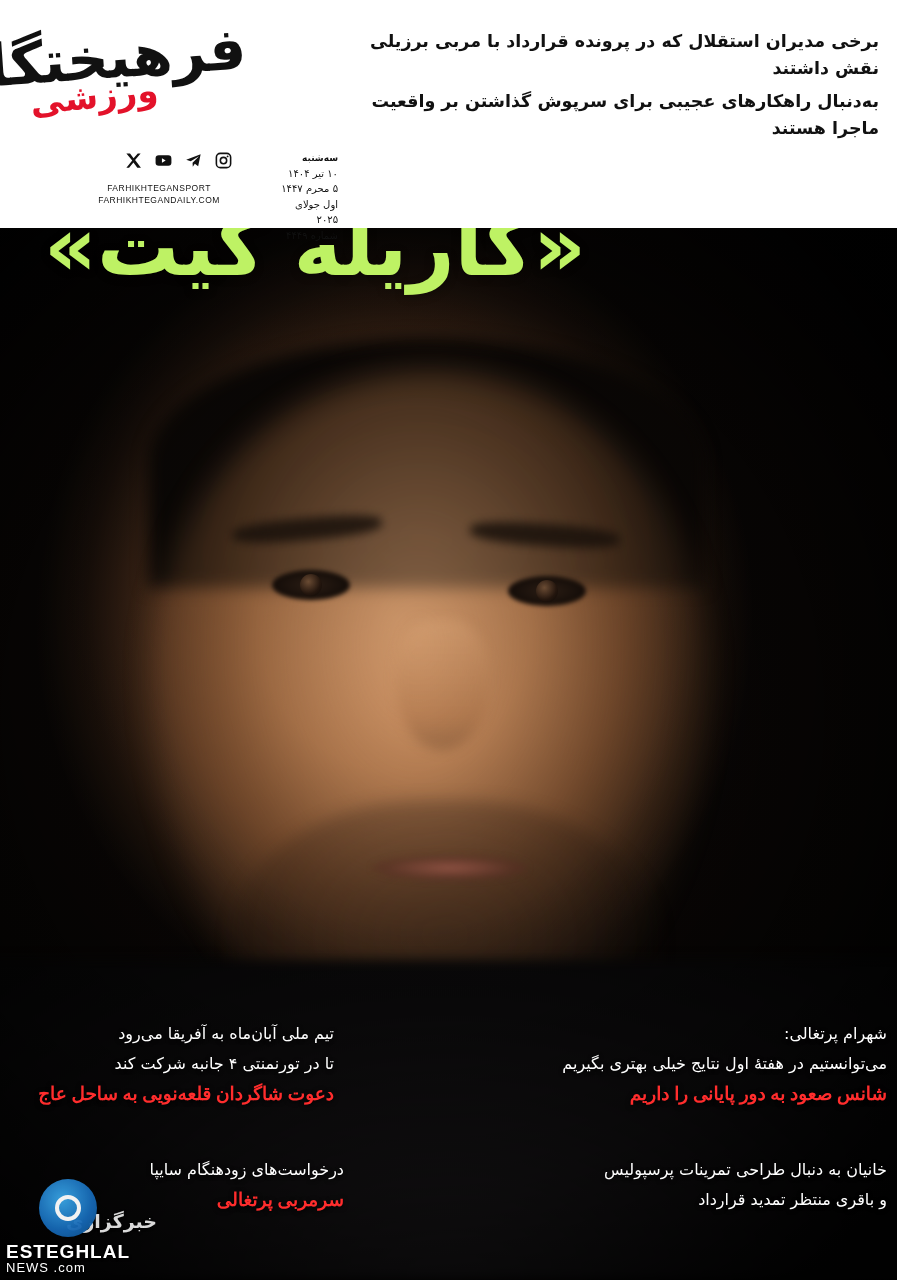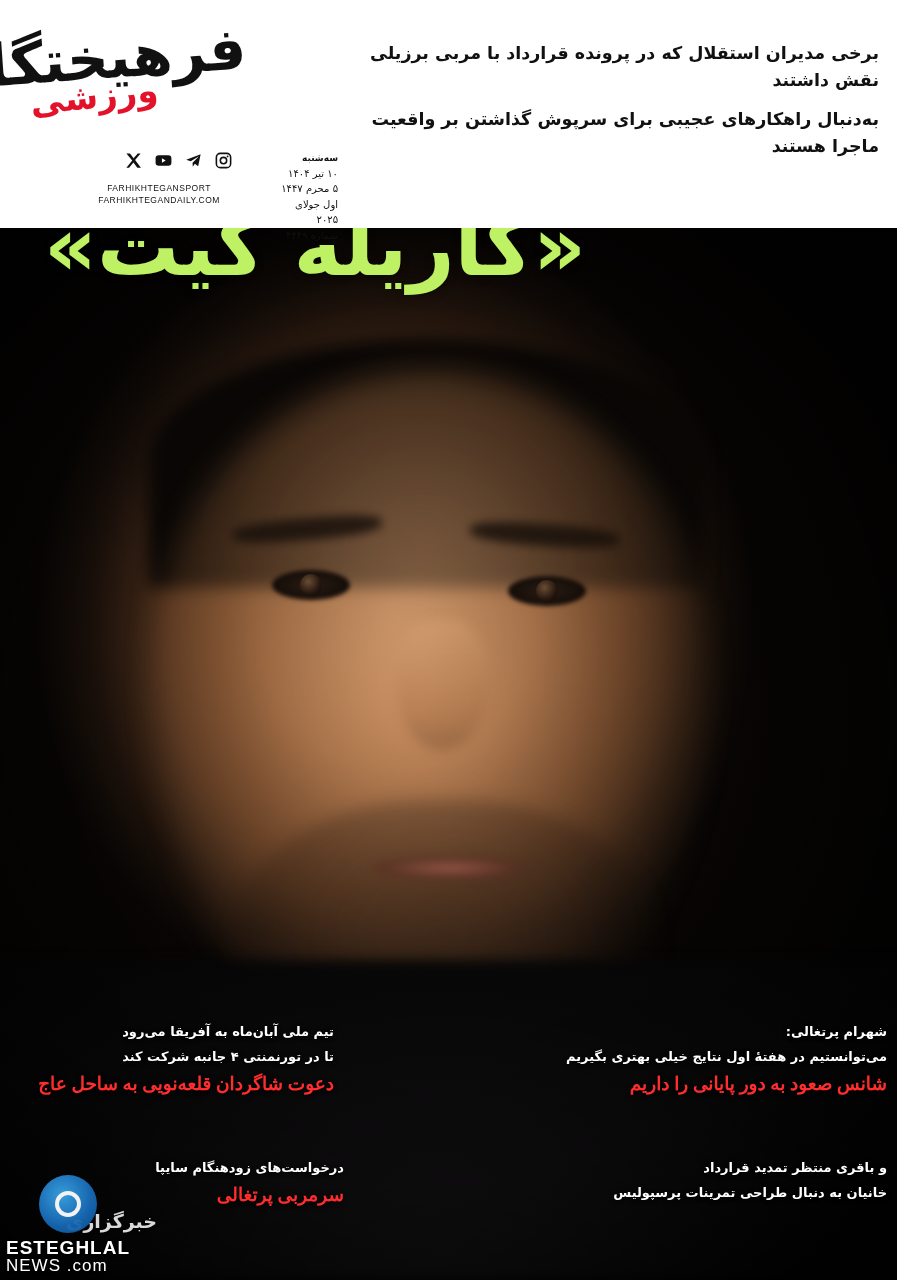--- a/index.html
+++ b/index.html
@@ -117,21 +117,21 @@
 
   
   .kicker {
     flex: 1;
     padding: 28px 18px 0 20px;
     box-sizing: border-box;
     direction: rtl;
     text-align: right;
   }
   .kicker p {
-    margin: 12px 0 6px 0;
+    margin: 0 0 6px 0;
     font-family: "DejaVu Sans", sans-serif;
     font-size: 17.5px;
     font-weight: bold;
     color: #111;
     line-height: 1.55;
     letter-spacing: -0.3px;
   }
 
   
   .headline-zone {
@@ -267,22 +267,22 @@
     height: 270px;
     z-index: 5;
     direction: rtl;
   }
   .teaser {
     position: absolute;
     box-sizing: border-box;
   }
   .teaser .lede {
     font-family: "DejaVu Sans", sans-serif;
-    font-size: 13px;
-    font-weight: bold;
+    font-size: 16px;
+    font-weight: normal;
     color: #ffffff;
     line-height: 1.55;
     margin: 0 0 5px 0;
     text-shadow: 0 1px 4px rgba(0,0,0,0.9);
   }
   .teaser .lede.name { color: #ffffff; }
   .teaser .title {
     font-family: Liberation Serif, serif;
     font-size: 18.5px;
     font-weight: bold;
@@ -329,21 +329,21 @@
     border: 4px solid #ffffff;
     box-sizing: border-box;
   }
   .wm-text {
     font-family: "Liberation Sans", sans-serif;
     line-height: 1;
     color: #ffffff;
     text-shadow: 0 1px 3px rgba(0,0,0,0.8);
   }
   .wm-text .l1 { font-size: 19px; font-weight: bold; letter-spacing: 1px; }
-  .wm-text .l2 { font-size: 17px; letter-spacing: 1px; }
+  .wm-text .l2 { font-size: 13px; letter-spacing: 1px; }
   .wm-fa {
     position: absolute;
     left: 66px; bottom: 48px;
     font-family: "DejaVu Sans", sans-serif;
     font-size: 19px;
     font-weight: bold;
     color: rgba(255,255,255,0.85);
     direction: rtl;
     white-space: nowrap;
     text-shadow: 0 1px 3px rgba(0,0,0,0.8);
@@ -441,22 +441,22 @@
       <p class="title">شانس صعود به دور پایانی را داریم</p>
     </div>
 
     <div class="teaser t-topleft">
       <p class="lede">تیم ملی آبان‌ماه به آفریقا می‌رود</p>
       <p class="lede">تا در تورنمنتی ۴ جانبه شرکت کند</p>
       <p class="title">دعوت شاگردان قلعه‌نویی به ساحل عاج</p>
     </div>
 
     <div class="teaser t-botright">
+      <p class="lede">خانیان به دنبال طراحی تمرینات پرسپولیس</p>
       <p class="lede">و باقری منتظر تمدید قرارداد</p>
-      <p class="lede">خانیان به دنبال طراحی تمرینات پرسپولیس</p>
     </div>
 
     <div class="teaser t-botleft">
       <p class="lede">درخواست‌های زودهنگام سایپا</p>
       <p class="title">سرمربی پرتغالی</p>
     </div>
 
   </div>
 
   <div class="wm-fa">خبرگزاری</div>

